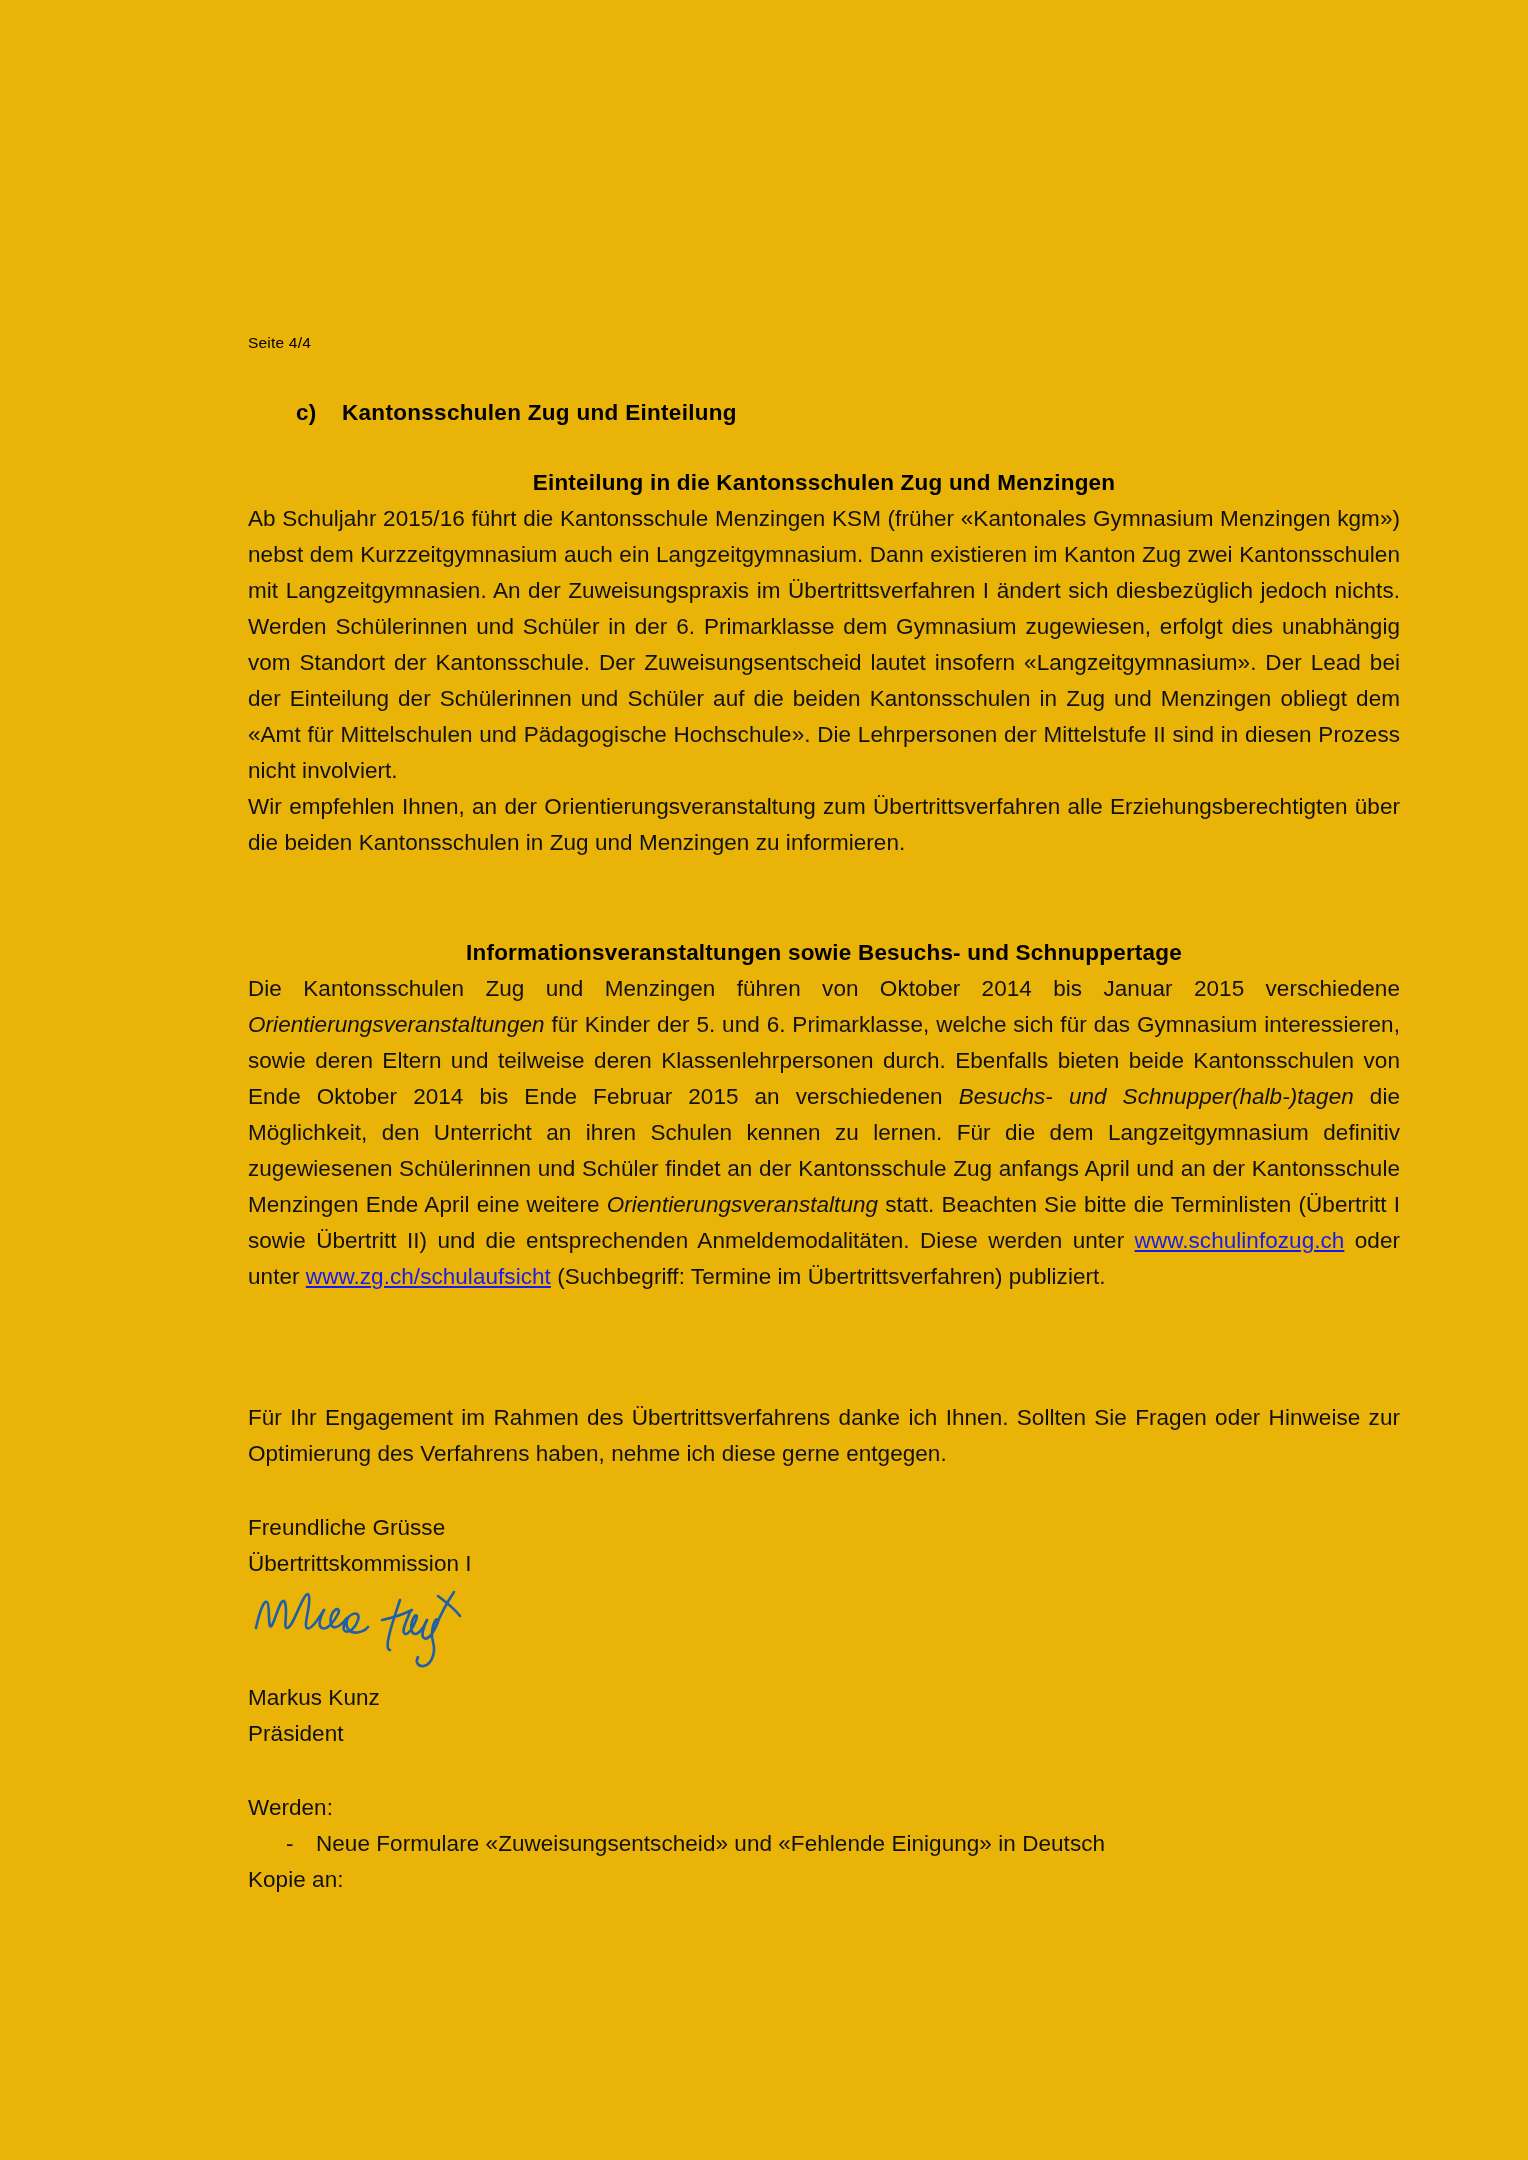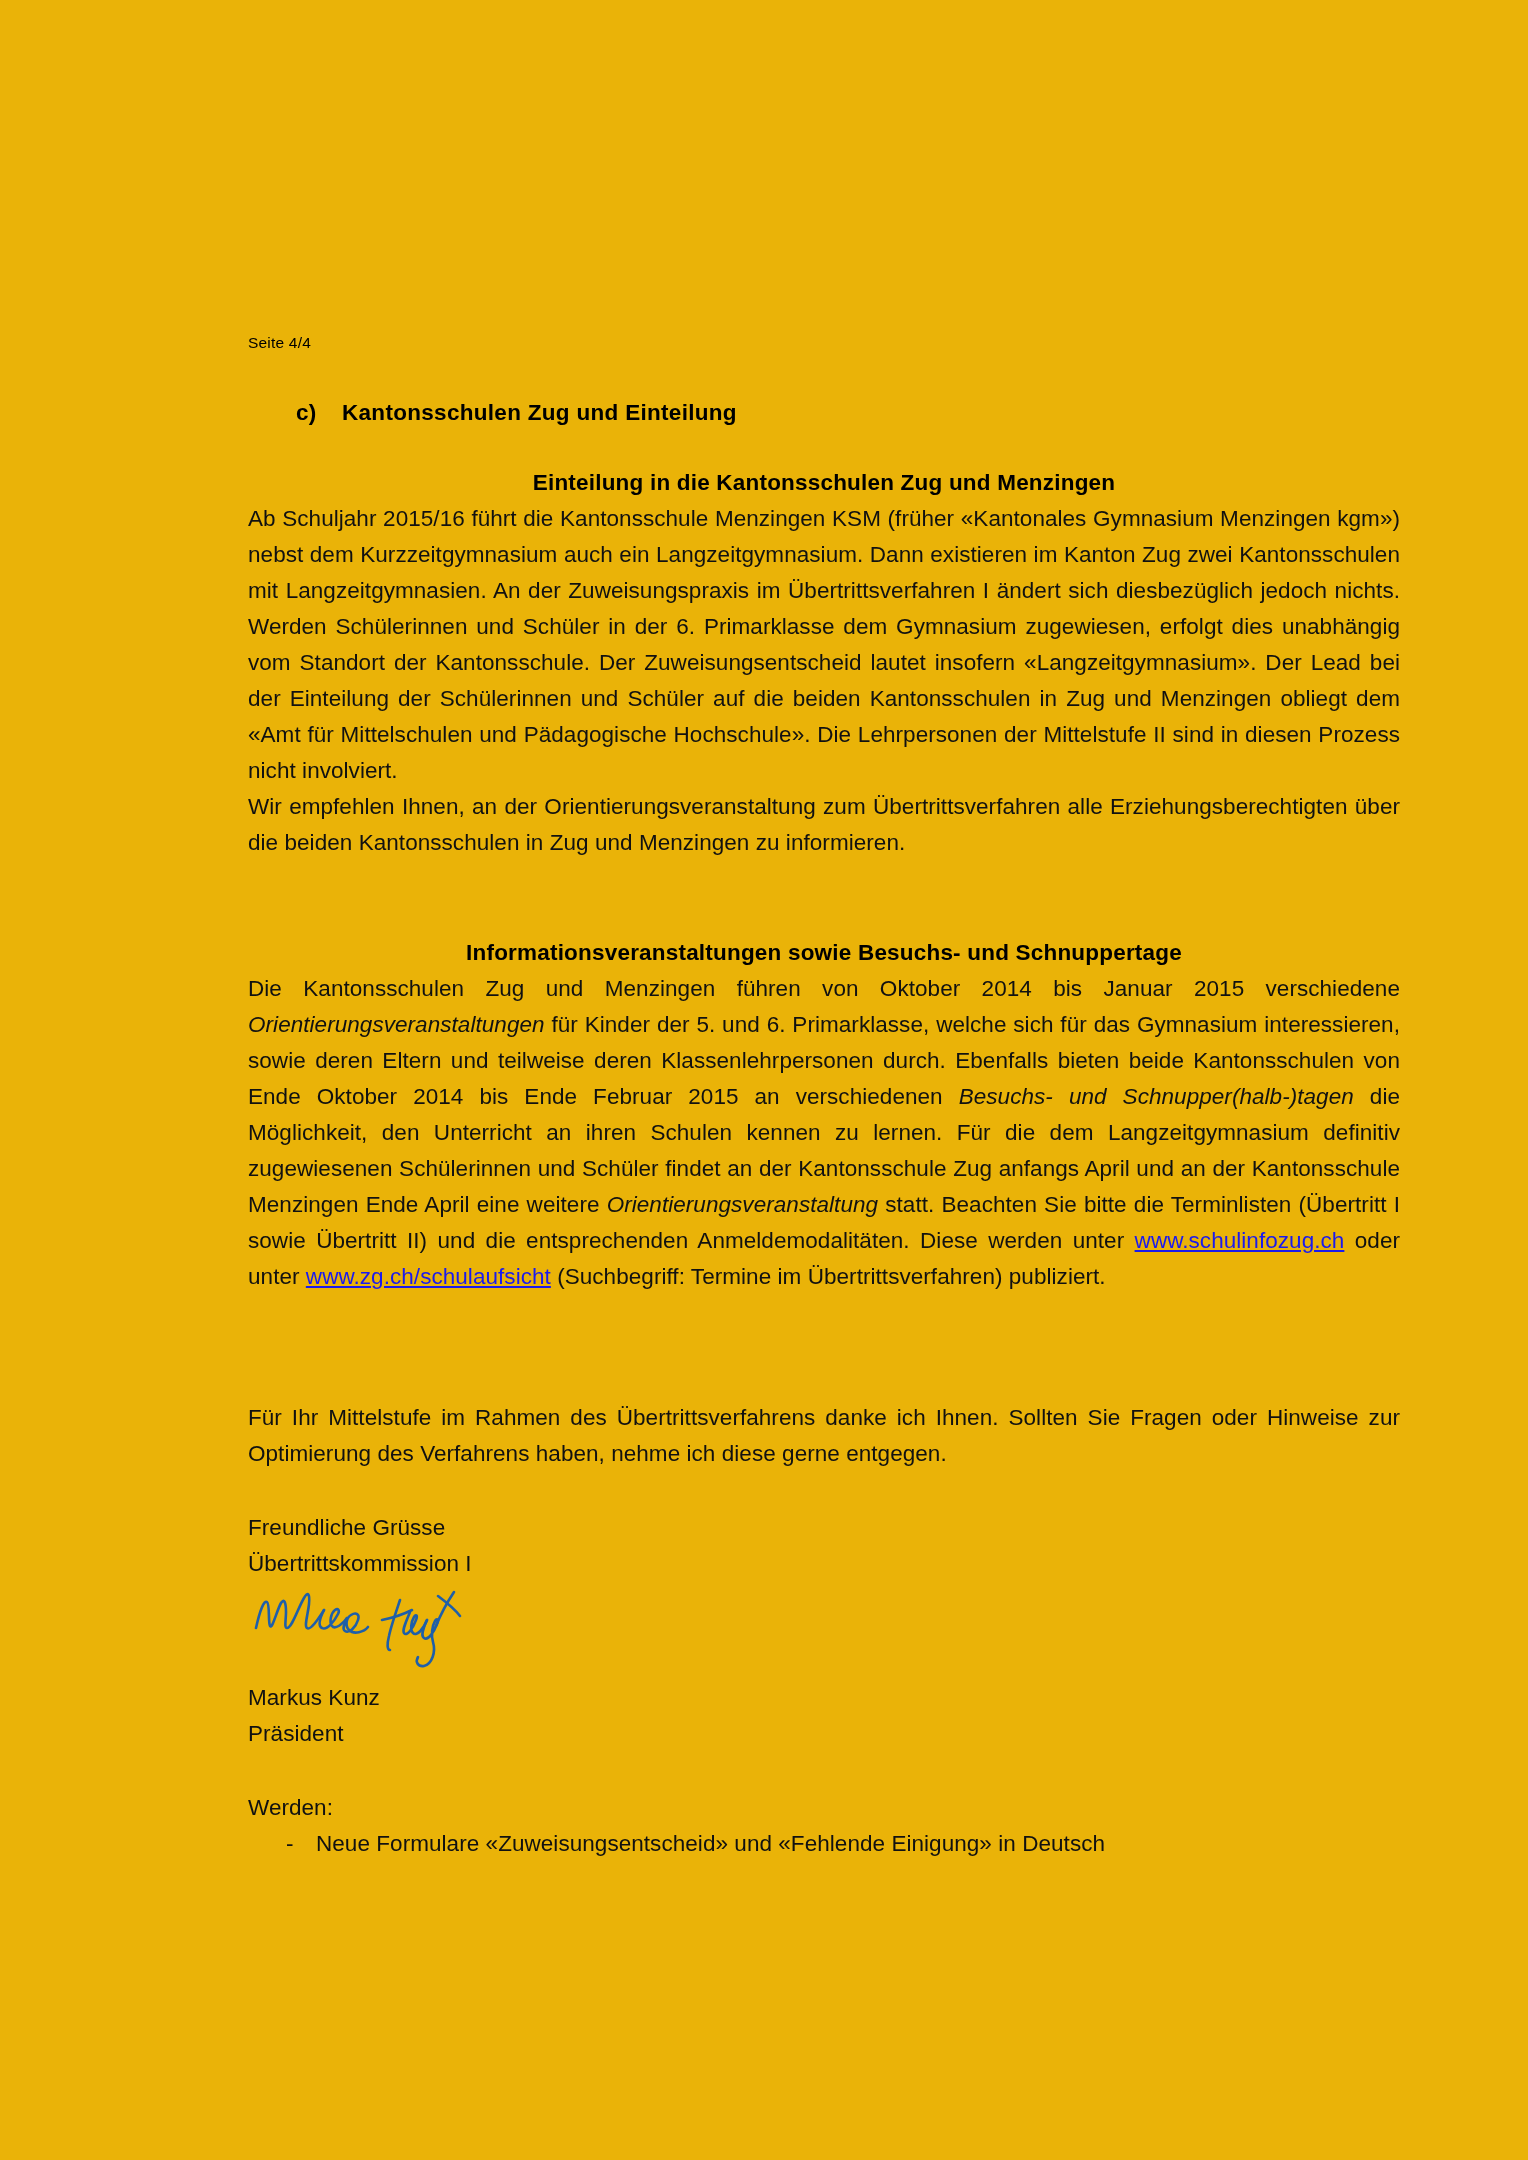--- a/index.html
+++ b/index.html
@@ -143,21 +143,21 @@
     <p class="body-text para">Ab Schuljahr 2015/16 führt die Kantonsschule Menzingen KSM (früher «Kantonales Gymnasium Menzingen kgm») nebst dem Kurzzeitgymnasium auch ein Langzeitgymnasium. Dann existieren im Kanton Zug zwei Kantonsschulen mit Langzeitgymnasien. An der Zuweisungspraxis im Übertrittsverfahren I ändert sich diesbezüglich jedoch nichts. Werden Schülerinnen und Schüler in der 6. Primarklasse dem Gymnasium zugewiesen, erfolgt dies unabhängig vom Standort der Kantonsschule. Der Zuweisungsentscheid lautet insofern «Langzeitgymnasium». Der Lead bei der Einteilung der Schülerinnen und Schüler auf die beiden Kantonsschulen in Zug und Menzingen obliegt dem «Amt für Mittelschulen und Pädagogische Hochschule». Die Lehrpersonen der Mittelstufe II sind in diesen Prozess nicht involviert.</p>
     <p class="body-text para">Wir empfehlen Ihnen, an der Orientierungsveranstaltung zum Übertrittsverfahren alle Erziehungsberechtigten über die beiden Kantonsschulen in Zug und Menzingen zu informieren.</p>
   </div>
 
   <div class="block-2">
     <p class="centered-heading">Informationsveranstaltungen sowie Besuchs- und Schnuppertage</p>
     <p class="body-text para"><span>Die Kantonsschulen Zug und Menzingen führen von Oktober 2014 bis Januar 2015 verschiedene </span><em>Orientierungsveranstaltungen</em><span> für Kinder der 5. und 6. Primarklasse, welche sich für das Gymnasium interessieren, sowie deren Eltern und teilweise deren Klassenlehrpersonen durch. Ebenfalls bieten beide Kantonsschulen von Ende Oktober 2014 bis Ende Februar 2015 an verschiedenen </span><em>Besuchs- und Schnupper(halb-)tagen</em><span> die Möglichkeit, den Unterricht an ihren Schulen kennen zu lernen. Für die dem Langzeitgymnasium definitiv zugewiesenen Schülerinnen und Schüler findet an der Kantonsschule Zug anfangs April und an der Kantonsschule Menzingen Ende April eine weitere </span><em>Orientierungsveranstaltung</em><span> statt. Beachten Sie bitte die Terminlisten (Übertritt I sowie Übertritt II) und die entsprechenden Anmeldemodalitäten. Diese werden unter </span><a class="link" href="#">www.schulinfozug.ch</a><span> oder unter </span><a class="link" href="#">www.zg.ch/schulaufsicht</a><span> (Suchbegriff: Termine im Übertrittsverfahren) publiziert.</span></p>
   </div>
 
   <div class="block-3">
-    <p class="body-text para">Für Ihr Mittelstufe im Rahmen des Übertrittsverfahrens danke ich Ihnen. Sollten Sie Fragen oder Hinweise zur Optimierung des Verfahrens haben, nehme ich diese gerne entgegen.</p>
+    <p class="body-text para">Für Ihr Engagement im Rahmen des Übertrittsverfahrens danke ich Ihnen. Sollten Sie Fragen oder Hinweise zur Optimierung des Verfahrens haben, nehme ich diese gerne entgegen.</p>
   </div>
 
   <div class="block-4">
     <div class="body-text">Freundliche Grüsse</div>
     <div class="body-text">Übertrittskommission I</div>
   </div>
 
   <svg class="signature" viewBox="0 0 260 110">
     <g fill="none" stroke="#1f5fa9" stroke-width="2.6" stroke-linecap="round" stroke-linejoin="round">
       <path d="M6 58 C10 40, 14 30, 17 32 C20 34, 18 52, 20 56 C22 60, 27 40, 31 33 C34 28, 36 32, 36 42 C36 50, 34 58, 37 58 C42 58, 48 38, 54 28 C58 21, 60 24, 59 34 C58 44, 54 56, 57 58 C61 61, 70 46, 74 40"></path>
@@ -173,15 +173,16 @@
   </svg>
 
   <div class="sign-name">
     <div class="body-text">Markus Kunz</div>
     <div class="body-text">Präsident</div>
   </div>
 
   <div class="block-5">
     <div class="body-text">Werden:</div>
     <div class="body-text"><span class="indent-dash">-</span><span>Neue Formulare «Zuweisungsentscheid» und «Fehlende Einigung» in Deutsch</span></div>
+    <div class="body-text">Kopie an:</div>
   </div>
 
 </div>
 
 </body></html>

